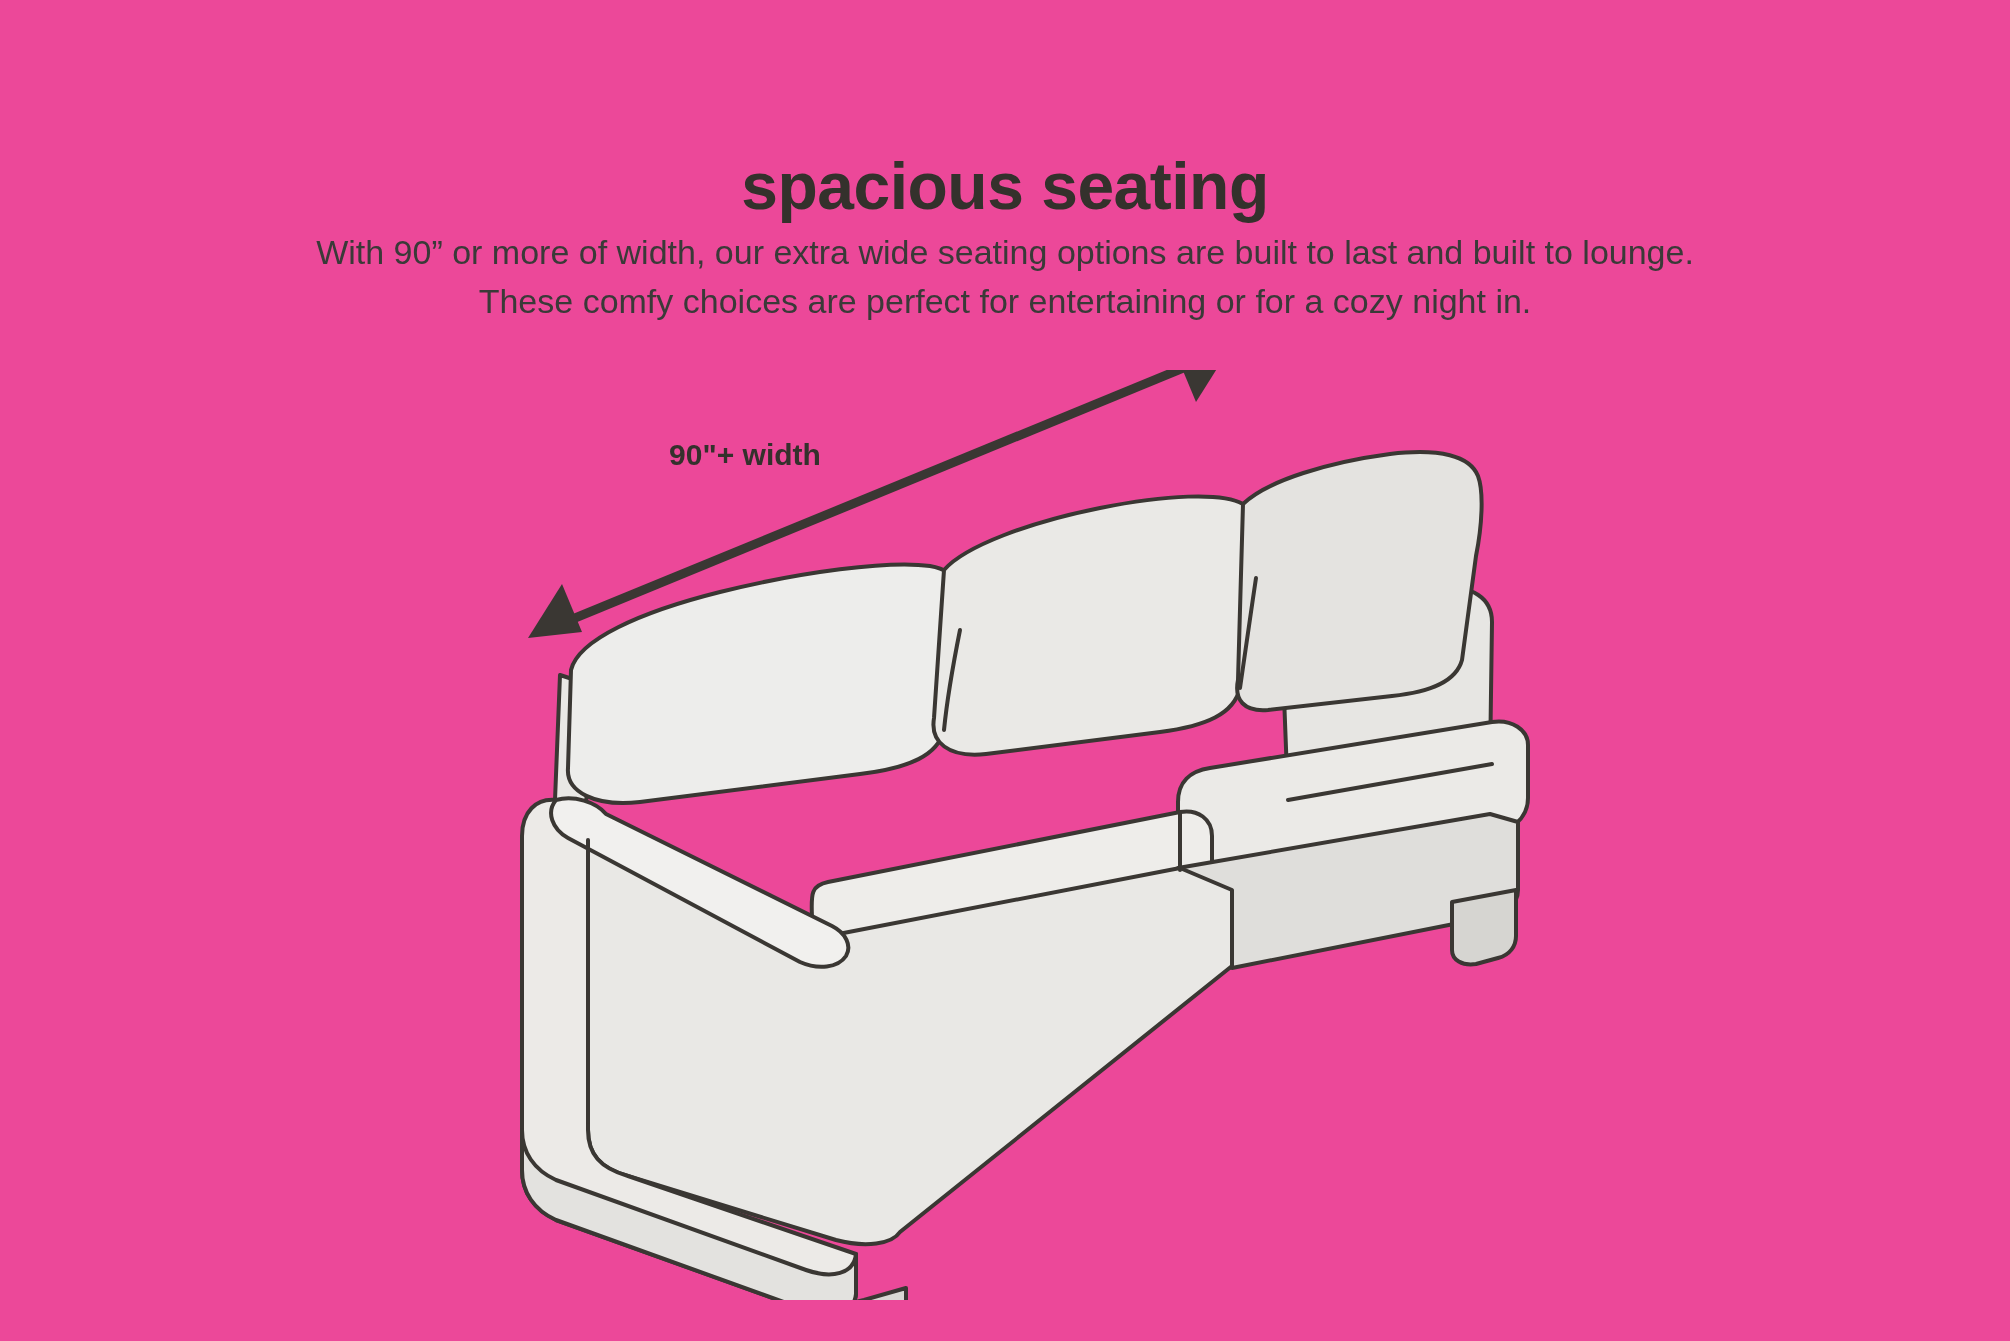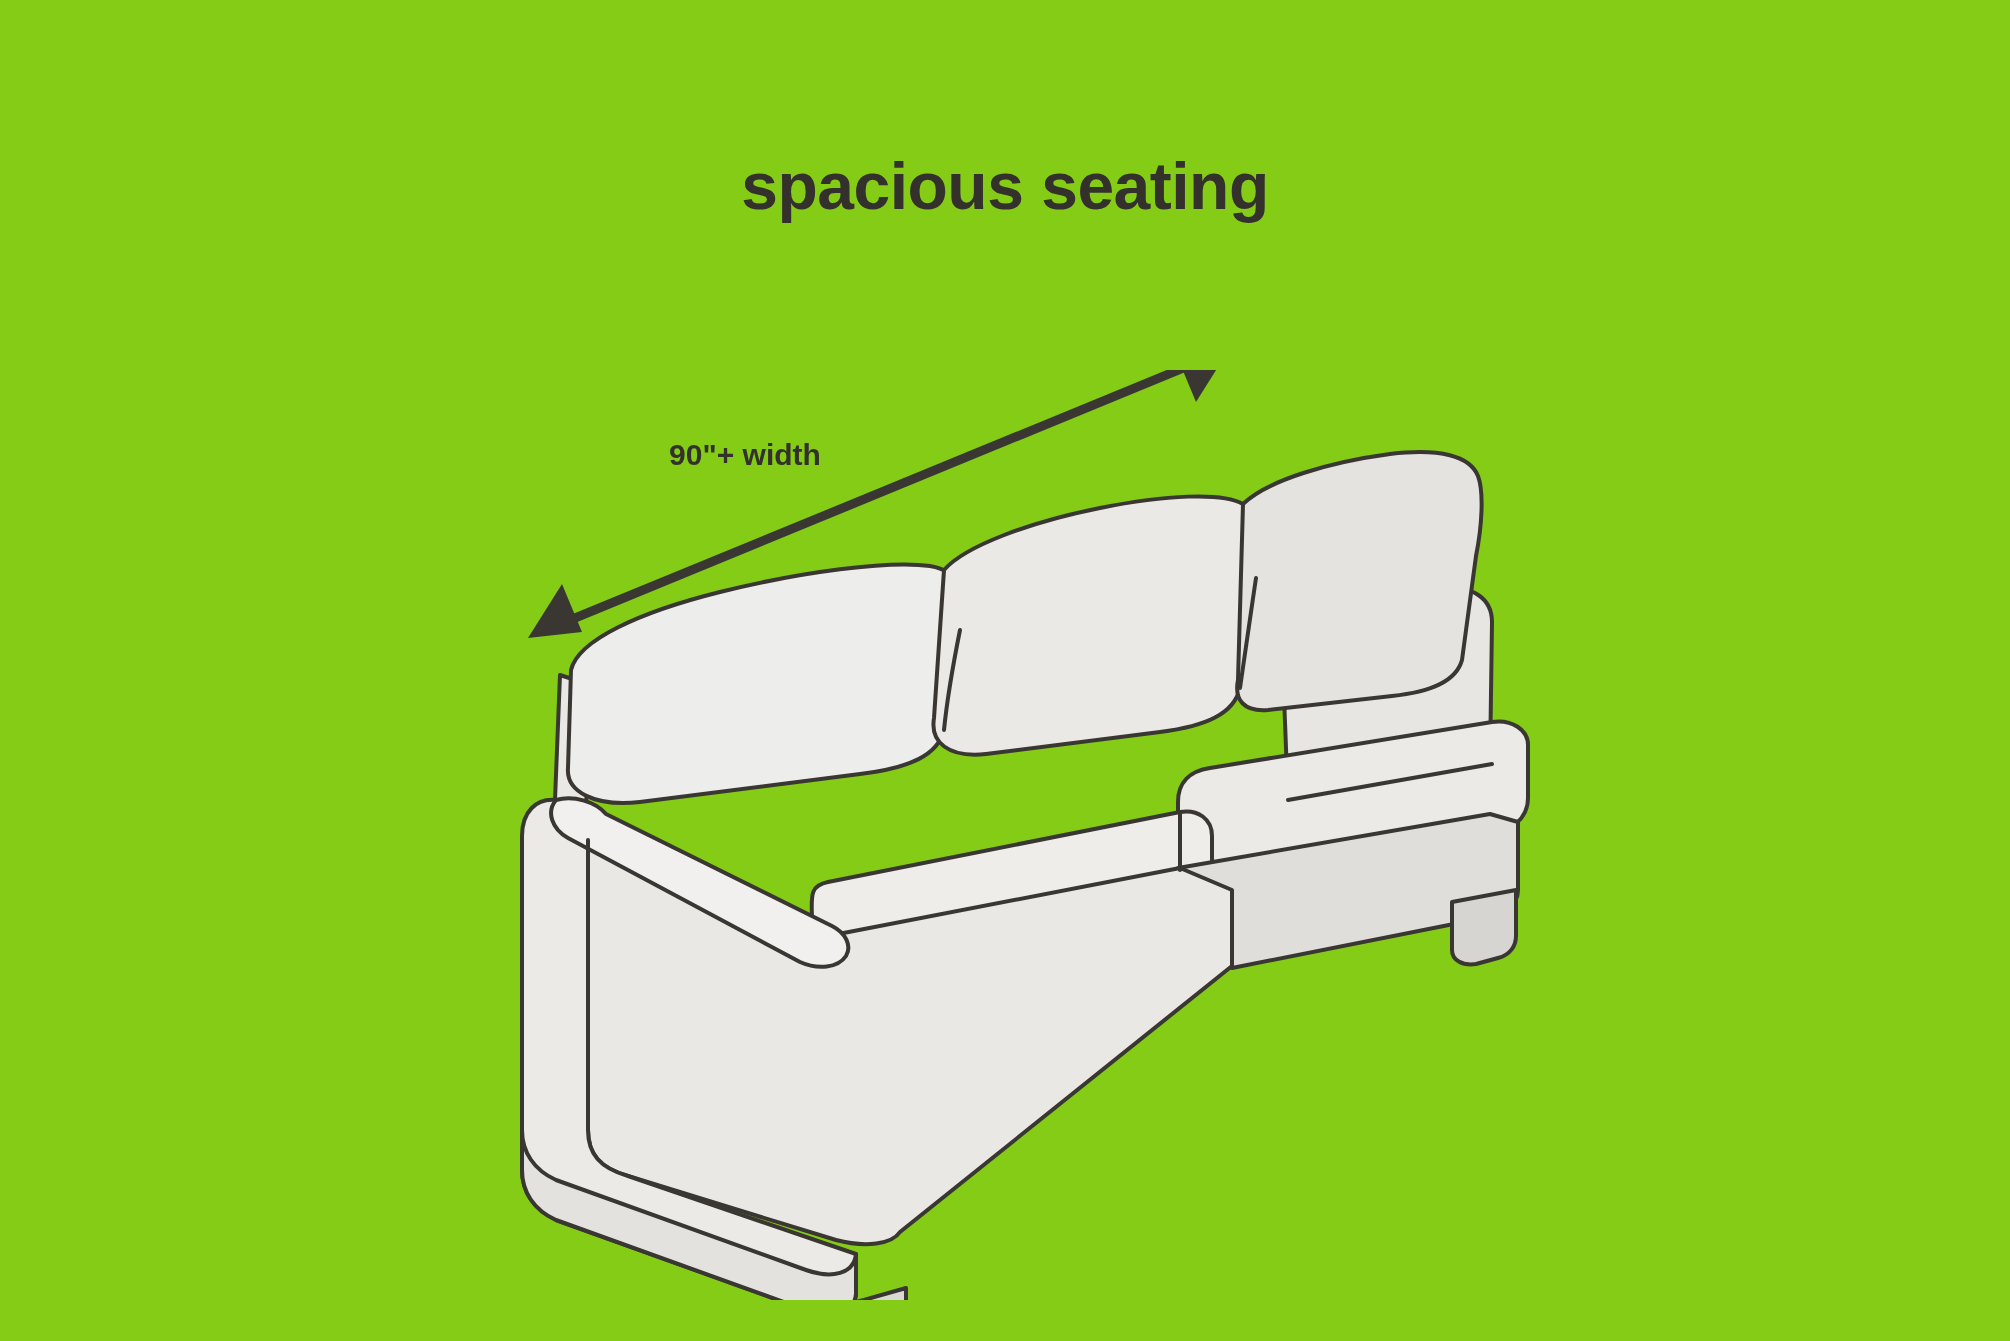--- a/index.html
+++ b/index.html
@@ -10,21 +10,21 @@
   body {
     width: 2010px;
     height: 1341px;
     font-family: "Liberation Sans", sans-serif;
     overflow: hidden;
   }
   .page {
     position: relative;
     width: 2010px;
     height: 1341px;
-    background: #84cc16;
+    background: #ec4899;
   }
   .headline {
     position: absolute;
     top: 108px;
     left: 0;
     width: 2010px;
     text-align: center;
     font-size: 66px;
     font-weight: bold;
     color: #34312c;
@@ -64,20 +64,24 @@
     fill: #34312c;
   }
 </style>
 </head>
 <body>
 
 <div class="page">
 
   <h1 class="headline">spacious seating</h1>
 
+  <div class="subhead">
+    <span class="line">With 90” or more of width, our extra wide seating options are built to last and built to lounge.</span>
+    <span class="line">These comfy choices are perfect for entertaining or for a cozy night in.</span>
+  </div>
 
   <div class="figure">
     <svg viewBox="0 0 2010 930" xmlns="http://www.w3.org/2000/svg">
 
       <g>
         <line x1="558" y1="255" x2="1198" y2="-8" stroke="#3a3733" stroke-width="9" stroke-linecap="butt"></line>
         <polygon points="1230,-22 1176,-16 1196,32" fill="#3a3733"></polygon>
         <polygon points="528,268 582,262 562,214" fill="#3a3733"></polygon>
       </g>
       <text class="dim-label" x="745" y="95" text-anchor="middle">90"+ width</text>

